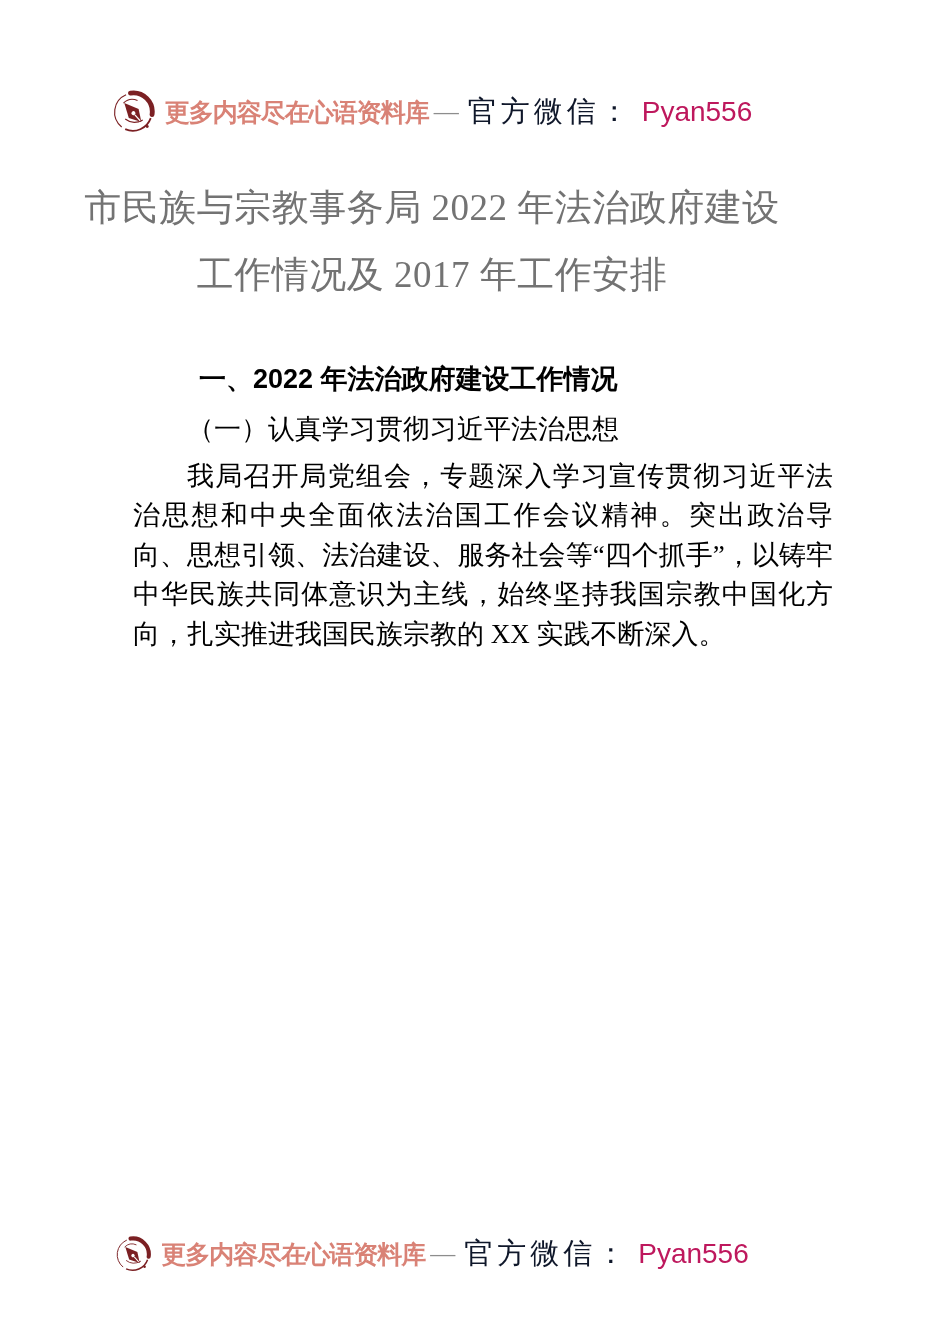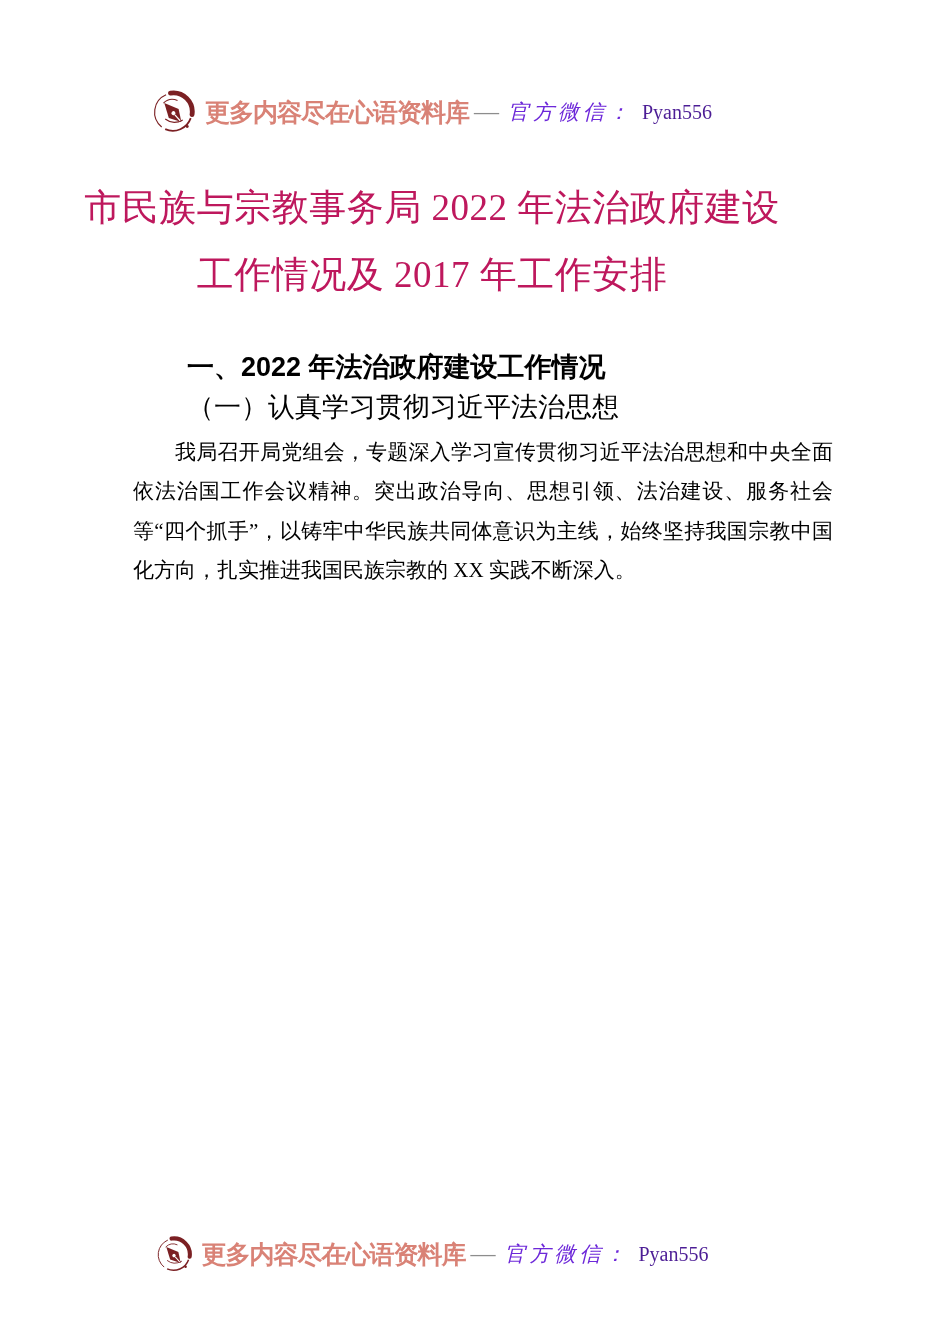--- a/index.html
+++ b/index.html
@@ -35,76 +35,75 @@
     font-weight: bold;
     letter-spacing: -1px;
     font-family: "Liberation Serif", "DejaVu Serif", serif;
   }
   .wm-sep {
     color: #8d8d8d;
     font-size: 25px;
     margin-left: -4px;
   }
   .wm-label {
-    color: #6d28d9;
-    font-size: 21px;
-    font-style: italic;
+    color: #0f172a;
+    font-size: 29px;
     letter-spacing: 4px;
     font-family: "Liberation Serif", "DejaVu Serif", serif;
   }
   .wm-id {
-    color: #4c1d95;
-    font-size: 20px;
-    font-family: Liberation Serif, serif;
+    color: #be185d;
+    font-size: 28px;
+    font-family: Liberation Sans, sans-serif;
   }
 
   
   .doc-title {
     position: absolute;
     top: 174px;
     left: 0;
     width: 100%;
     text-align: center;
     font-size: 37px;
     line-height: 67px;
     font-weight: normal;
-    color: #be185d;
+    color: #737373;
     margin: 0;
     letter-spacing: 0.5px;
   }
   .doc-title .title-line { display: block; }
 
   
   .content {
     position: absolute;
     top: 347px;
     left: 133px;
     width: 700px;
   }
   .section-heading {
-    margin: 0;
+    margin: 12px;
     font-size: 27px;
     line-height: 40px;
     font-weight: bold;
     text-indent: 2em;
     color: #000000;
     font-family: "Liberation Sans", "DejaVu Sans", sans-serif;
   }
   .subsection-heading {
     margin: 0 0 6px 0;
     font-size: 27px;
     line-height: 40px;
     font-weight: normal;
     text-indent: 2em;
     color: #000000;
-    font-family: Liberation Sans, sans-serif;
+    font-family: Liberation Mono, monospace;
   }
   .body-para {
     margin: 0;
-    font-size: 21px;
+    font-size: 27px;
     line-height: 39.4px;
     text-indent: 2em;
     text-align: justify;
     color: #000000;
   }
 </style>
 </head>
 <body>
 
 <div class="page">

